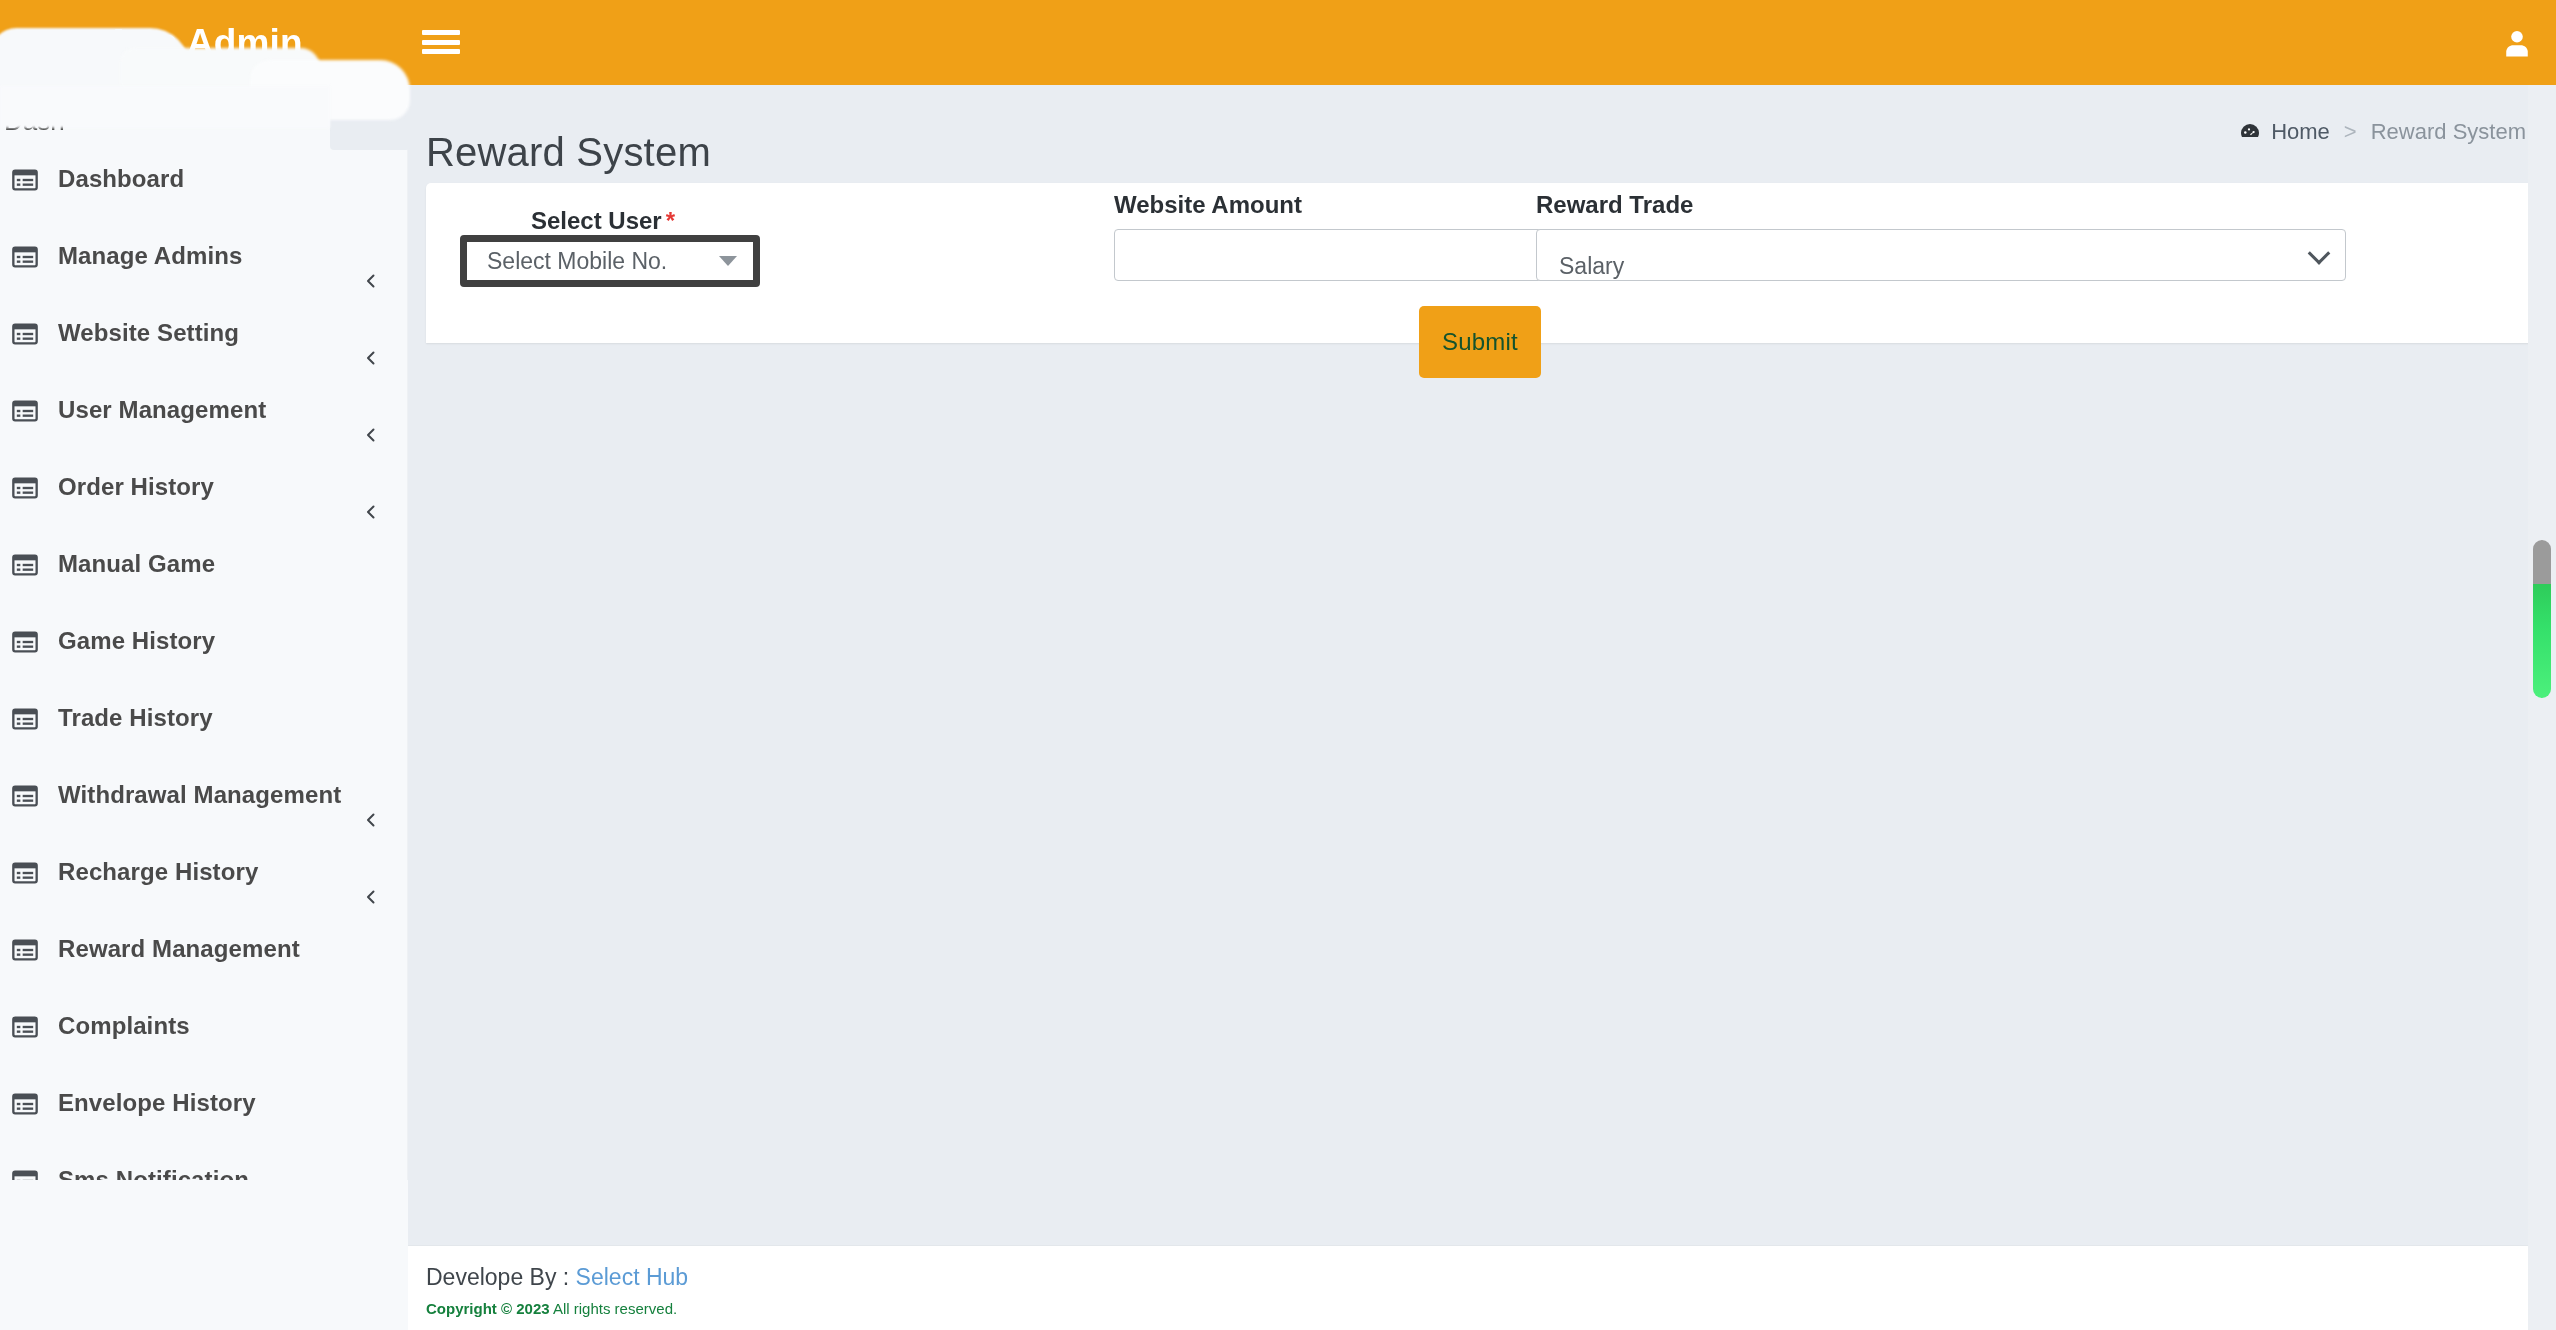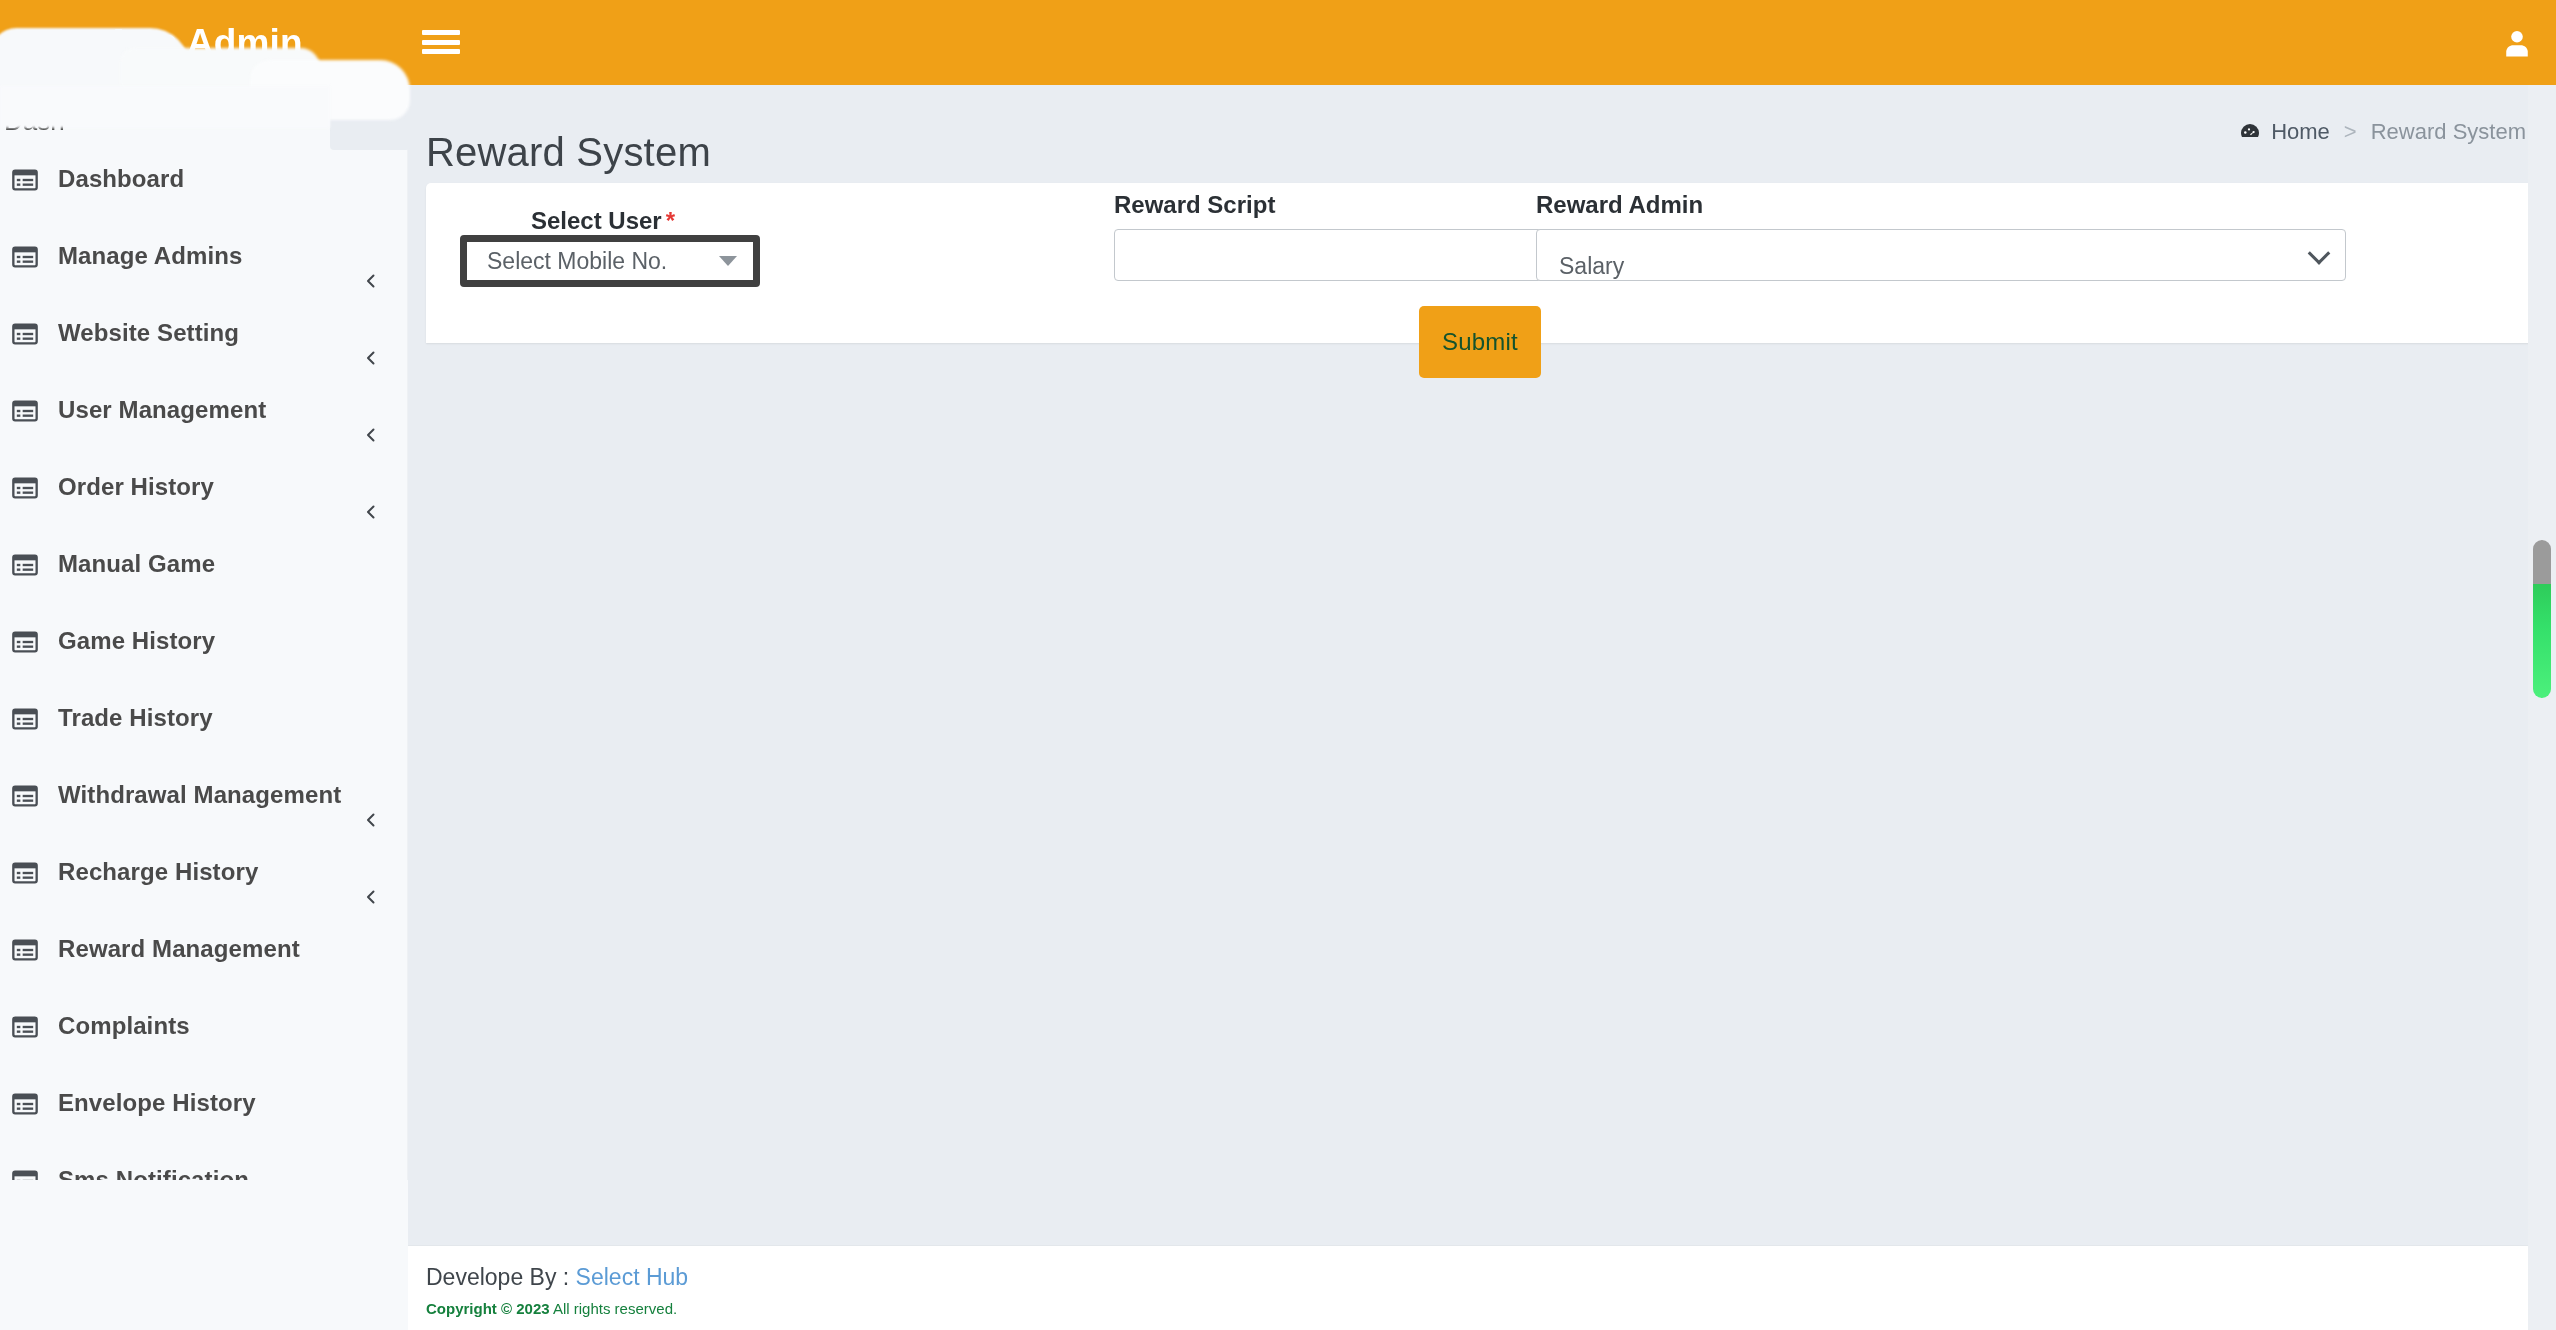--- a/index.html
+++ b/index.html
@@ -663,26 +663,26 @@
           <label class="label-inline">
             <span>Select User</span><span class="req">*</span>
           </label>
           <div class="select2">
             <span class="select2-text">Select Mobile No.</span>
             <span class="select2-arrow"></span>
           </div>
         </div>
 
         <div class="field-amount">
-          <label class="field-block-label">Reward Script</label>
+          <label class="field-block-label">Website Amount</label>
           <input class="text-input" type="text" value="" style="">
         </div>
 
         <div class="note-wrap">
-          <label class="field-block-label">Reward Admin</label>
+          <label class="field-block-label">Reward Trade</label>
           <div class="native-select">
             <span class="native-select-text">Salary</span>
             <span class="chevron-down"></span>
           </div>
         </div>
 
         <button class="submit-btn">Submit</button>
       </div>
     </section>
   </main>

